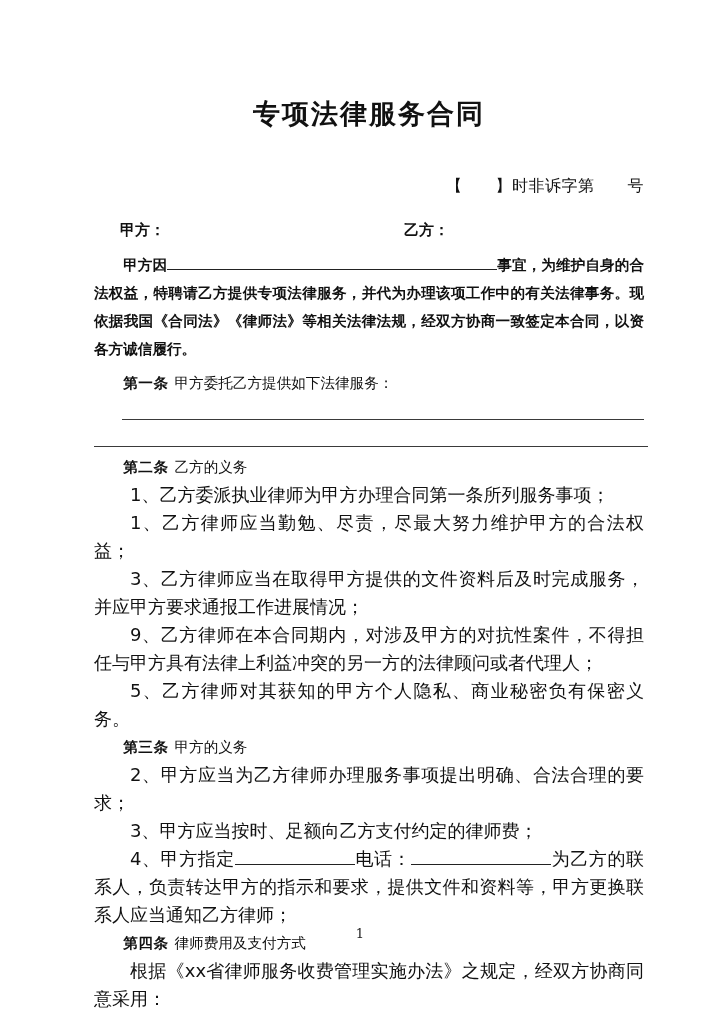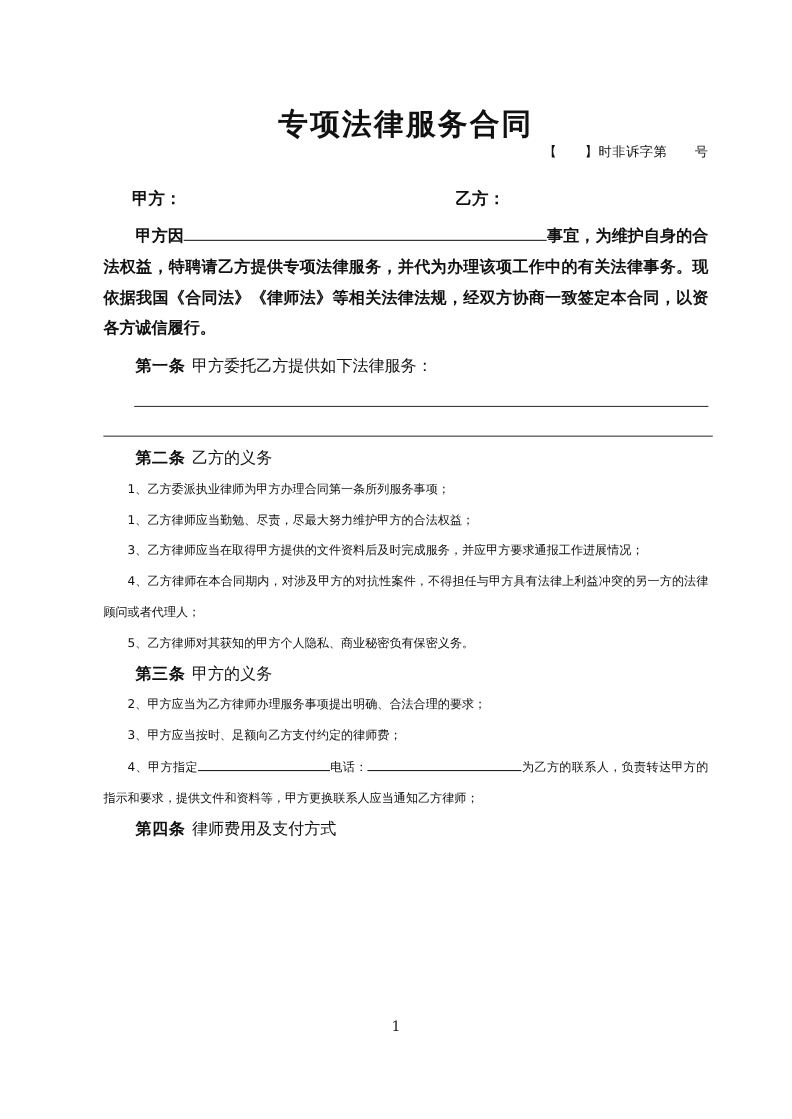--- a/index.html
+++ b/index.html
@@ -36,41 +36,42 @@
     letter-spacing: 2px;
     margin: 0;
     padding-top: 98px;
     line-height: 1.2;
     font-family: "DejaVu Serif", "Liberation Serif", serif;
   }
 
   
   .case-no-line {
     text-align: right;
-    font-size: 12px;
+    font-size: 16px;
+    margin-top: 46px;
     letter-spacing: 0.5px;
     white-space: pre;
   }
 
   
   .parties {
     position: relative;
     height: 30px;
     margin-top: 24px;
     font-size: 15px;
     font-weight: 700;
   }
   .party-a {
     position: absolute;
     left: 26px;
     top: 0;
   }
   .party-b {
     position: absolute;
-    left: 320px;
+    left: 310px;
     top: 0;
   }
 
   
   .para {
     font-size: 14.6px;
     line-height: 28px;
     margin: 0;
     text-align: justify;
     text-justify: inter-ideograph;
@@ -98,21 +99,21 @@
   .clause-head b {
     font-weight: 700;
     letter-spacing: 0.5px;
   }
   .clause-head .head-gap {
     display: inline-block;
     width: 6px;
   }
 
   .item {
-    font-size: 11px;
+    font-size: 18px;
     line-height: 28px;
     margin: 0;
     text-indent: 2em;
     text-align: justify;
     text-justify: inter-ideograph;
   }
 
   
   .rule-block {
     margin-top: 9px;
@@ -173,30 +174,31 @@
       <div class="rule rule-2"></div>
     </div>
 
     <div class="gap-sm"></div>
 
     <p class="clause-head"><b>第二条</b><span class="head-gap"></span><span>乙方的义务</span></p>
 
     <p class="item">1、乙方委派执业律师为甲方办理合同第一条所列服务事项；</p>
     <p class="item">1、乙方律师应当勤勉、尽责，尽最大努力维护甲方的合法权益；</p>
     <p class="item">3、乙方律师应当在取得甲方提供的文件资料后及时完成服务，并应甲方要求通报工作进展情况；</p>
-    <p class="item">4、乙方律师在本合同期内，对涉及甲方的对抗性案件，不得担任与甲方具有法律上利益冲突的另一方的法律顾问或者代理人；</p>
+    <p class="item">9、乙方律师在本合同期内，对涉及甲方的对抗性案件，不得担任与甲方具有法律上利益冲突的另一方的法律顾问或者代理人；</p>
     <p class="item">5、乙方律师对其获知的甲方个人隐私、商业秘密负有保密义务。</p>
 
     <p class="clause-head"><b>第三条</b><span class="head-gap"></span><span>甲方的义务</span></p>
 
     <p class="item">2、甲方应当为乙方律师办理服务事项提出明确、合法合理的要求；</p>
     <p class="item">3、甲方应当按时、足额向乙方支付约定的律师费；</p>
 
     <p class="item"><span>4、甲方指定</span><span class="blank-fill fill-name"></span><span>电话：</span><span class="blank-fill fill-phone"></span><span>为乙方的联系人，负责转达甲方的指示和要求，提供文件和资料等，甲方更换联系人应当通知乙方律师；</span></p>
 
     <p class="clause-head"><b>第四条</b><span class="head-gap"></span><span>律师费用及支付方式</span></p>
 
+    <p class="item">根据《xx省律师服务收费管理实施办法》之规定，经双方协商同意采用：</p>
 
   </div>
 
   <div class="page-number">1</div>
 
 </div>
 
 </body></html>

